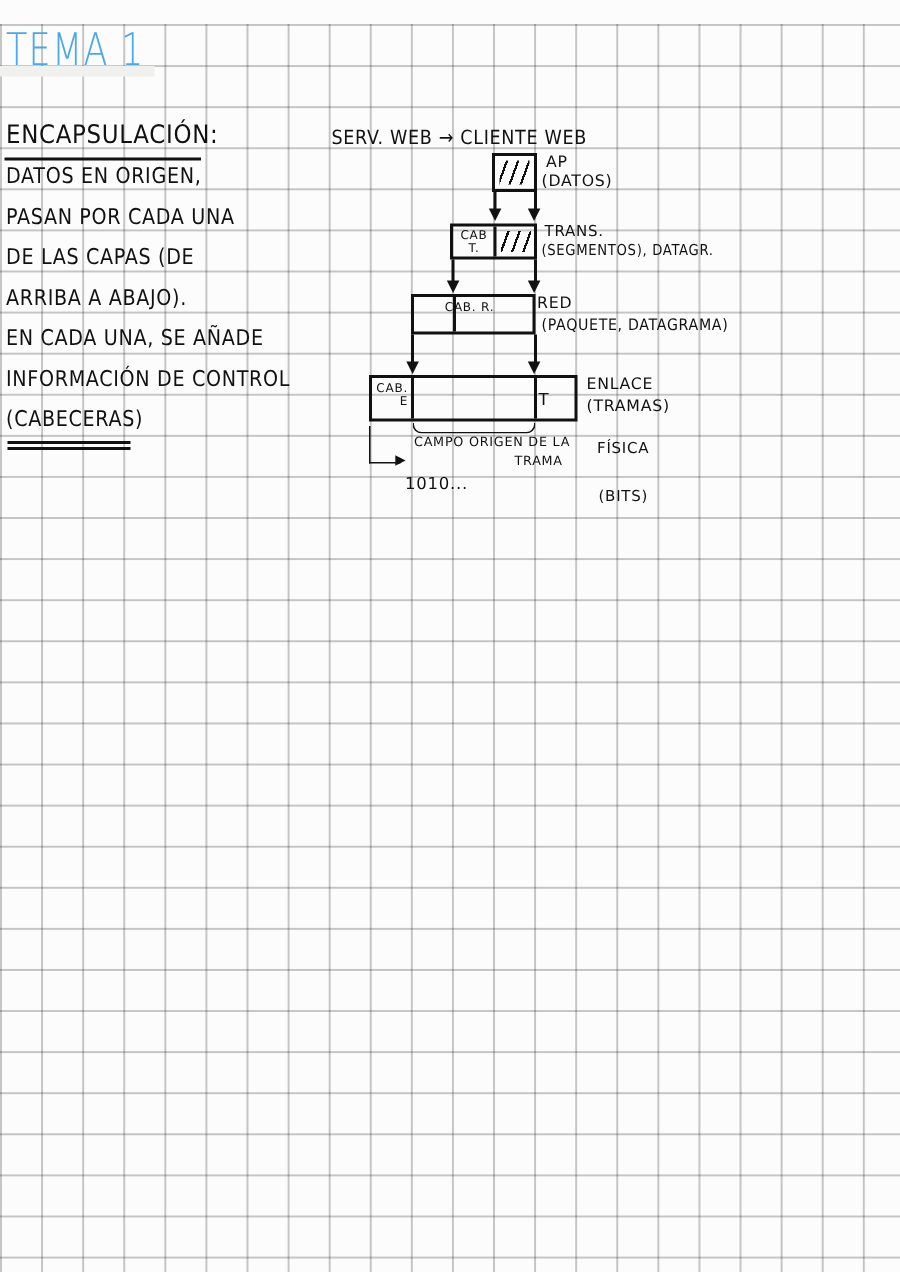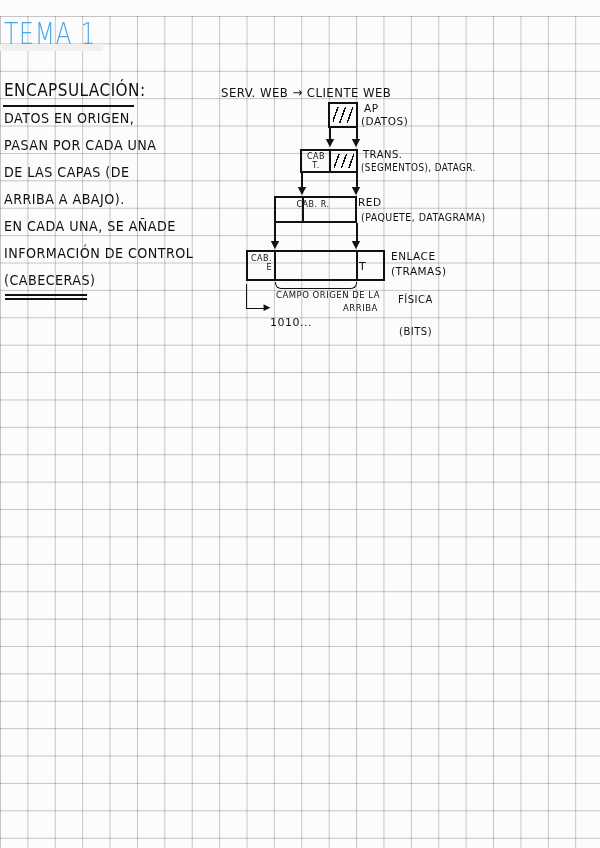--- a/index.html
+++ b/index.html
@@ -109,21 +109,21 @@
     <div class="hand tiny" style="left:0px;top:2px;width:24px;text-align:right;white-space:normal;">CAB. E</div>
     <div class="vsplit" style="left:26px;top:0;height:27px;"></div>
     <div class="vsplit" style="left:108px;top:0;height:27px;"></div>
     <div class="hand" style="left:111px;top:8px;font-size:11px;">T</div>
   </div>
   <div class="hand small" style="left:391px;top:250px;">ENLACE</div>
   <div class="hand small" style="left:391px;top:265px;">(TRAMAS)</div>
 
   <div style="position:absolute;left:275px;top:282px;width:80px;height:6px;border:1.5px solid #111;border-top:none;border-radius:0 0 6px 6px;"></div>
   <div class="hand" style="left:276px;top:290px;font-size:8.5px;">CAMPO ORIGEN DE LA</div>
-  <div class="hand" style="left:343px;top:303px;font-size:8.5px;">ARRIBA</div>
+  <div class="hand" style="left:343px;top:303px;font-size:8.5px;">TRAMA</div>
 
   <div style="position:absolute;left:246px;top:284px;width:20px;height:24px;border-left:1.5px solid #111;border-bottom:1.5px solid #111;"></div>
   <div class="arrow" style="left:262px;top:302px;font-size:9px;">▶</div>
   <div class="hand" style="left:270px;top:316px;font-size:11px;">1010...</div>
 
   <div class="hand small" style="left:398px;top:294px;font-size:10px;">FÍSICA</div>
   <div class="hand small" style="left:399px;top:308px;font-size:10px;margin-top:18px;">(BITS)</div>
 </div>
 
 </body></html>

